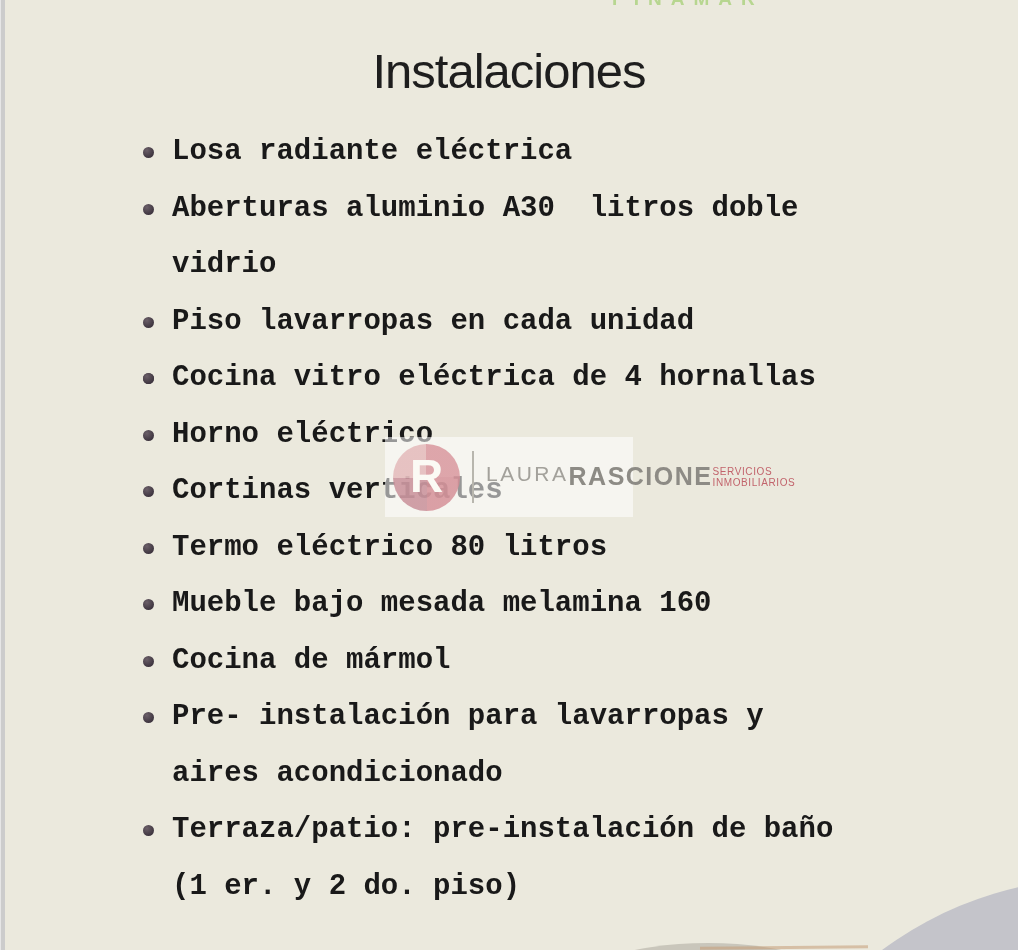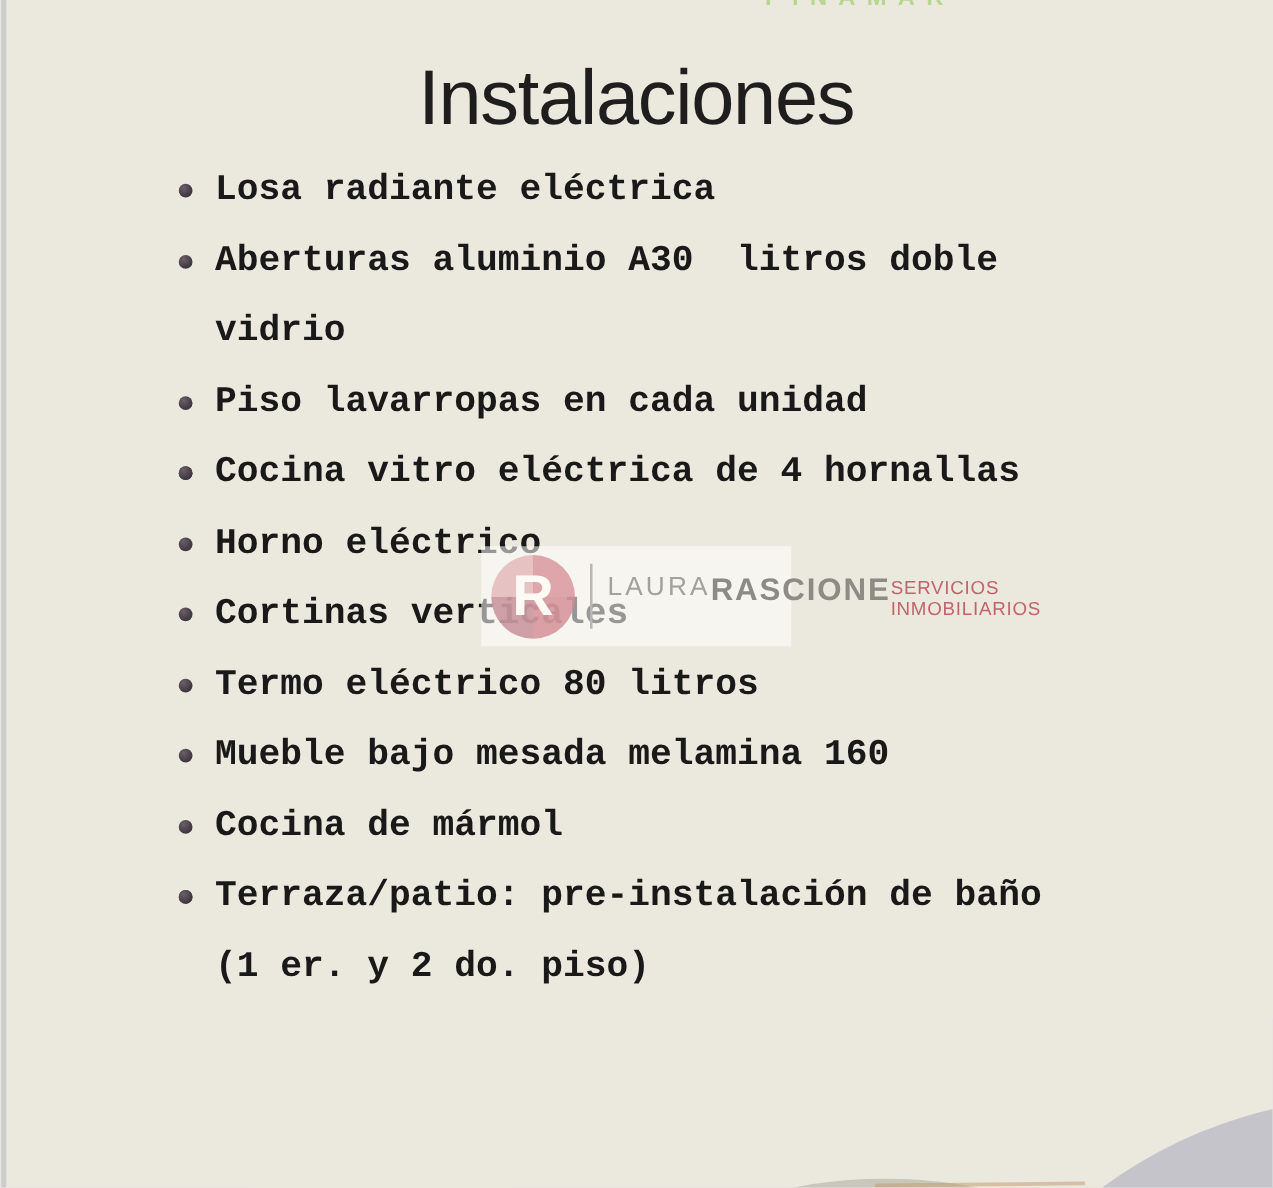--- a/index.html
+++ b/index.html
@@ -18,21 +18,21 @@
   .brand-top{
     position:absolute;top:-12px;left:612px;
     font-size:19px;font-weight:bold;
     letter-spacing:9px;
     color:#b7d690;
   }
   .title{
     position:absolute;top:46px;left:0;width:100%;
     margin:0;
     text-align:center;
-    font-size:62px;font-weight:500;
+    font-size:49px;font-weight:500;
     letter-spacing:-1px;
     color:#1e1e1e;
     font-family:"Liberation Sans",sans-serif;
     line-height:1.05;
   }
   .feature-list{
     position:absolute;left:140px;top:124px;width:728px;
     margin:0;padding:0;list-style:none;
     font-family:Liberation Mono, monospace;
     font-weight:bold;
@@ -79,21 +79,21 @@
     margin:0 12px 0 12px;flex:0 0 auto;
   }
   .wm-text{display:flex;flex-direction:row;}
   .wm-name1{
     font-size:21px;color:#a3a19b;letter-spacing:2.5px;line-height:1.05;
   }
   .wm-name2{
     font-size:25px;font-weight:bold;color:#8d8b85;letter-spacing:1.5px;line-height:1.1;
   }
   .wm-tagline{
-    font-size:15px;color:#c2646c;letter-spacing:0.6px;margin-top:3px;
+    font-size:10px;color:#c2646c;letter-spacing:0.6px;margin-top:3px;
   }
   .corner-circle{
     position:absolute;left:734px;top:878px;
     width:732px;height:732px;border-radius:50%;
     background:#c4c4ca;
   }
   .bottom-ellipse{
     position:absolute;left:558px;top:943px;
     width:300px;height:110px;border-radius:50%;
     background:#c9c6bb;
@@ -120,21 +120,21 @@
     <li><span class="bullet"></span><span class="txt">Losa radiante eléctrica</span></li>
     <li><span class="bullet"></span><span class="txt">Aberturas aluminio A30  litros doble vidrio</span></li>
     <li><span class="bullet"></span><span class="txt">Piso lavarropas en cada unidad</span></li>
     <li><span class="bullet"></span></li>
     <li><span class="bullet"></span><span class="txt">Cocina vitro eléctrica de 4 hornallas</span></li>
     <li><span class="bullet"></span><span class="txt">Horno eléctrico</span></li>
     <li><span class="bullet"></span><span class="txt">Cortinas verticales</span></li>
     <li><span class="bullet"></span><span class="txt">Termo eléctrico 80 litros</span></li>
     <li><span class="bullet"></span><span class="txt">Mueble bajo mesada melamina 160</span></li>
     <li><span class="bullet"></span><span class="txt">Cocina de mármol</span></li>
-    <li><span class="bullet"></span></li>
+    <li><span class="bullet"></span><span class="txt">Pre- instalación para lavarropas y aires acondicionado</span></li>
     <li><span class="bullet"></span><span class="txt">Terraza/patio: pre-instalación de baño (1 er. y 2 do. piso)</span></li>
   </ul>
 
   <div class="watermark">
     <div class="wm-logo">
       <span class="letter">R</span>
     </div>
     <div class="wm-divider"></div>
     <div class="wm-text">
       <span class="wm-name1">LAURA</span>

